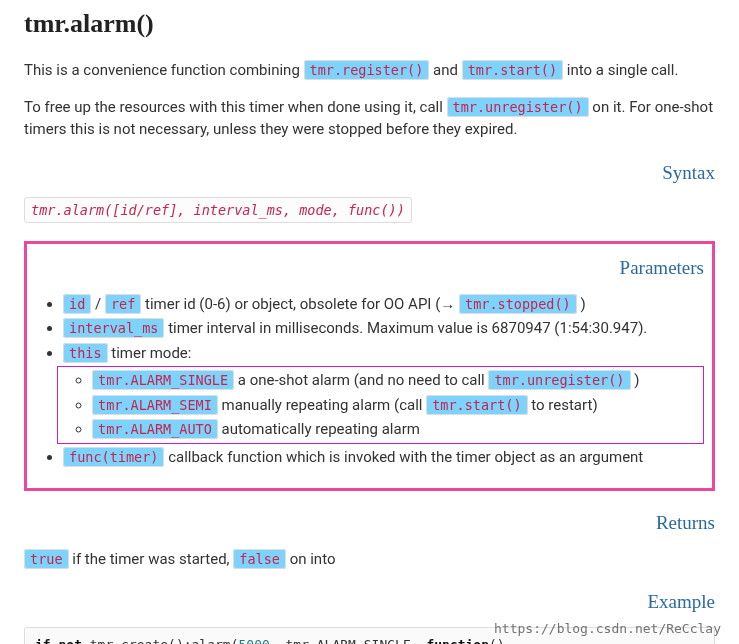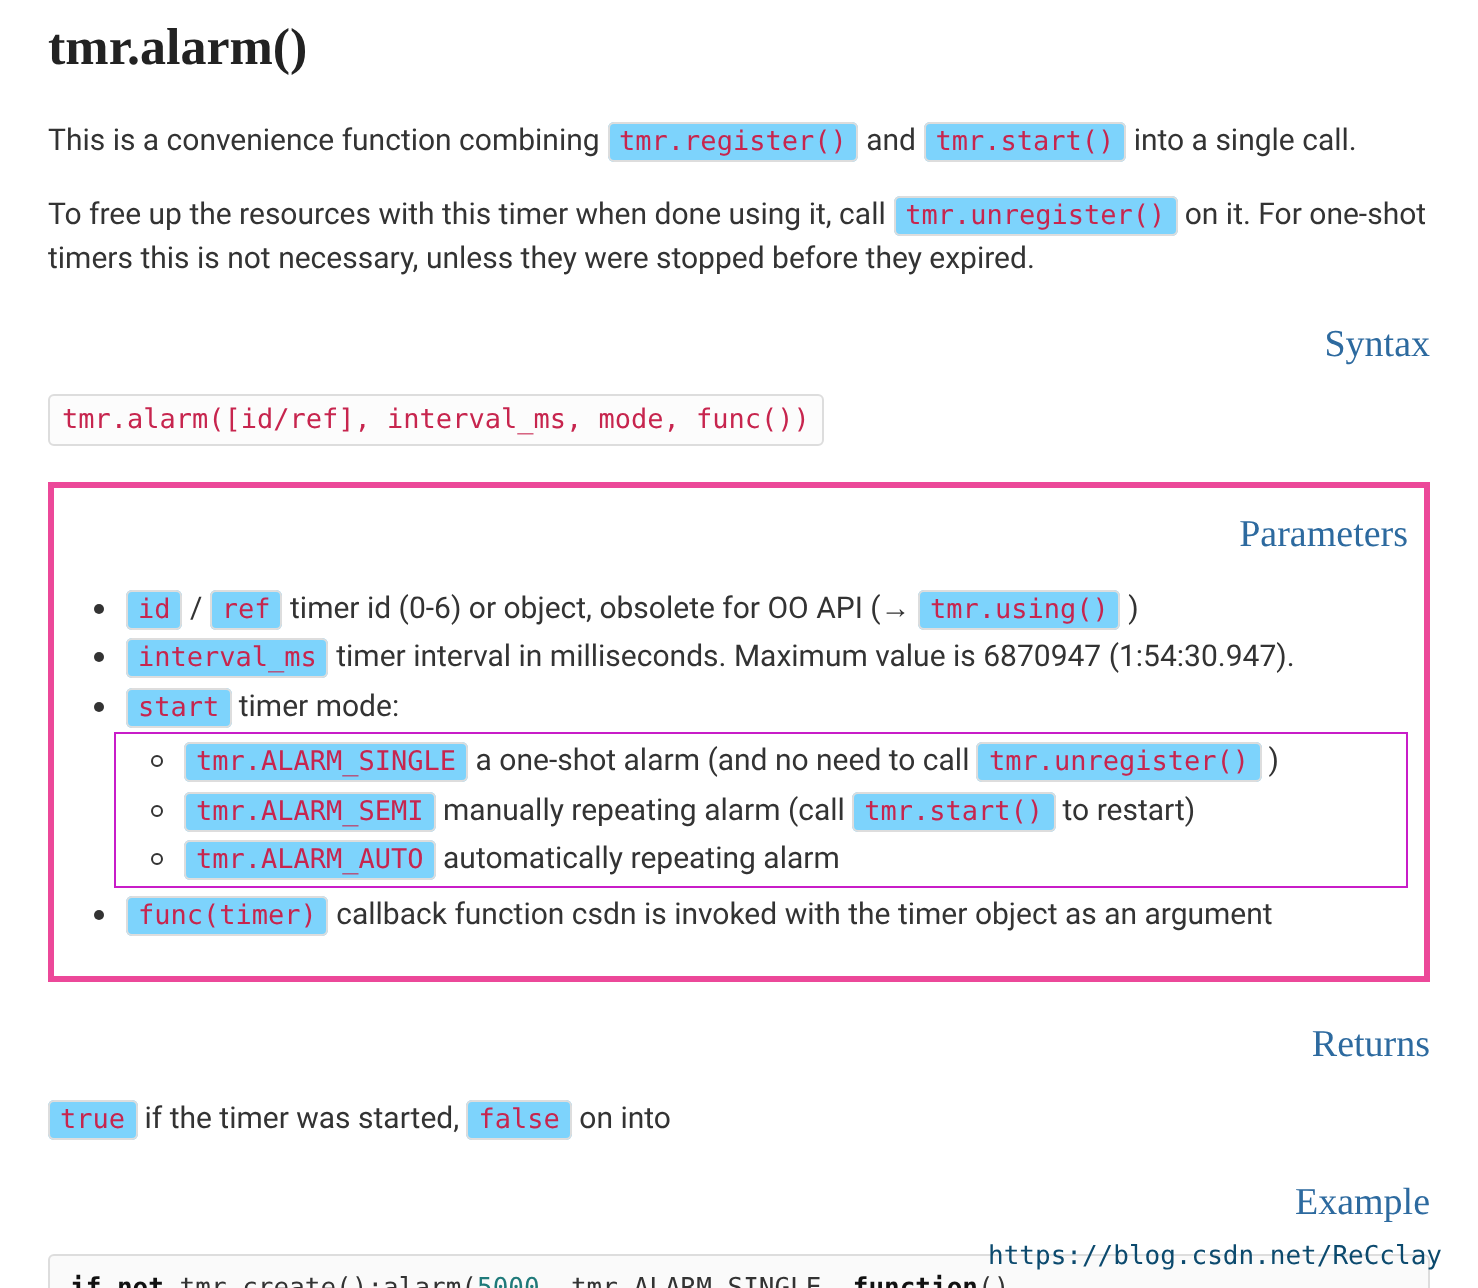--- a/index.html
+++ b/index.html
@@ -41,20 +41,21 @@
   .syntax-line {
     font-family: Consolas, Monaco, monospace;
     font-size: 13.5px;
     color: #c7254e;
     background: #fcfcfc;
     border: 1px solid #ddd;
     border-radius: 3px;
     padding: 2px 6px;
     display: inline-block;
     margin-bottom: 10px;
+    font-style: italic;
   }
   ul { margin: 4px 0 12px; padding-left: 28px; }
   ul ul { list-style: circle; margin: 2px 0; }
   li { margin: 2px 0; color: #333; }
   .params-box {
     border: 3px solid #ec4899;
     padding: 4px 8px 8px;
     margin: 8px 0 4px;
   }
   .params-box h2 { margin-top: 6px; }
@@ -76,21 +77,21 @@
     overflow: hidden;
   }
   .k { color: #111; font-weight: bold; }
   .n { color: #1f7a7a; }
   .watermark {
     position: absolute;
     right: 18px;
     bottom: 6px;
     font-family: monospace;
     font-size: 13px;
-    color: #0c4a6e;
+    color: #737373;
     pointer-events: none;
   }
 </style>
 </head>
 <body>
 
 
 
 <h1>tmr.alarm()</h1>
 
@@ -108,43 +109,43 @@
   <span> on it. For one-shot timers this is not necessary, unless they were stopped before they expired.</span>
 </p>
 
 <h2>Syntax</h2>
 <span class="syntax-line">tmr.alarm([id/ref], interval_ms, mode, func())</span>
 
 <div class="params-box">
   <h2>Parameters</h2>
   <ul>
     <li>
-      <span class="inline-code">id</span><span> / </span><span class="inline-code">ref</span><span> timer id (0-6) or object, obsolete for OO API (→ </span><span class="inline-code">tmr.using()</span><span> )</span>
+      <span class="inline-code">id</span><span> / </span><span class="inline-code">ref</span><span> timer id (0-6) or object, obsolete for OO API (→ </span><span class="inline-code">tmr.stopped()</span><span> )</span>
     </li>
     <li>
       <span class="inline-code">interval_ms</span><span> timer interval in milliseconds. Maximum value is 6870947 (1:54:30.947).</span>
     </li>
     <li>
-      <span class="inline-code">start</span><span> timer mode:</span>
+      <span class="inline-code">this</span><span> timer mode:</span>
       <div class="inner-box">
         <ul>
           <li>
             <span class="inline-code">tmr.ALARM_SINGLE</span><span> a one-shot alarm (and no need to call </span><span class="inline-code">tmr.unregister()</span><span> )</span>
           </li>
           <li>
             <span class="inline-code">tmr.ALARM_SEMI</span><span> manually repeating alarm (call </span><span class="inline-code">tmr.start()</span><span> to restart)</span>
           </li>
           <li>
             <span class="inline-code">tmr.ALARM_AUTO</span><span> automatically repeating alarm</span>
           </li>
         </ul>
       </div>
     </li>
     <li>
-      <span class="inline-code">func(timer)</span><span> callback function csdn is invoked with the timer object as an argument</span>
+      <span class="inline-code">func(timer)</span><span> callback function which is invoked with the timer object as an argument</span>
     </li>
   </ul>
 </div>
 
 <h2>Returns</h2>
 <p>
   <span class="inline-code">true</span><span> if the timer was started, </span><span class="inline-code">false</span><span> on into</span>
 </p>
 
 <h2>Example</h2>

